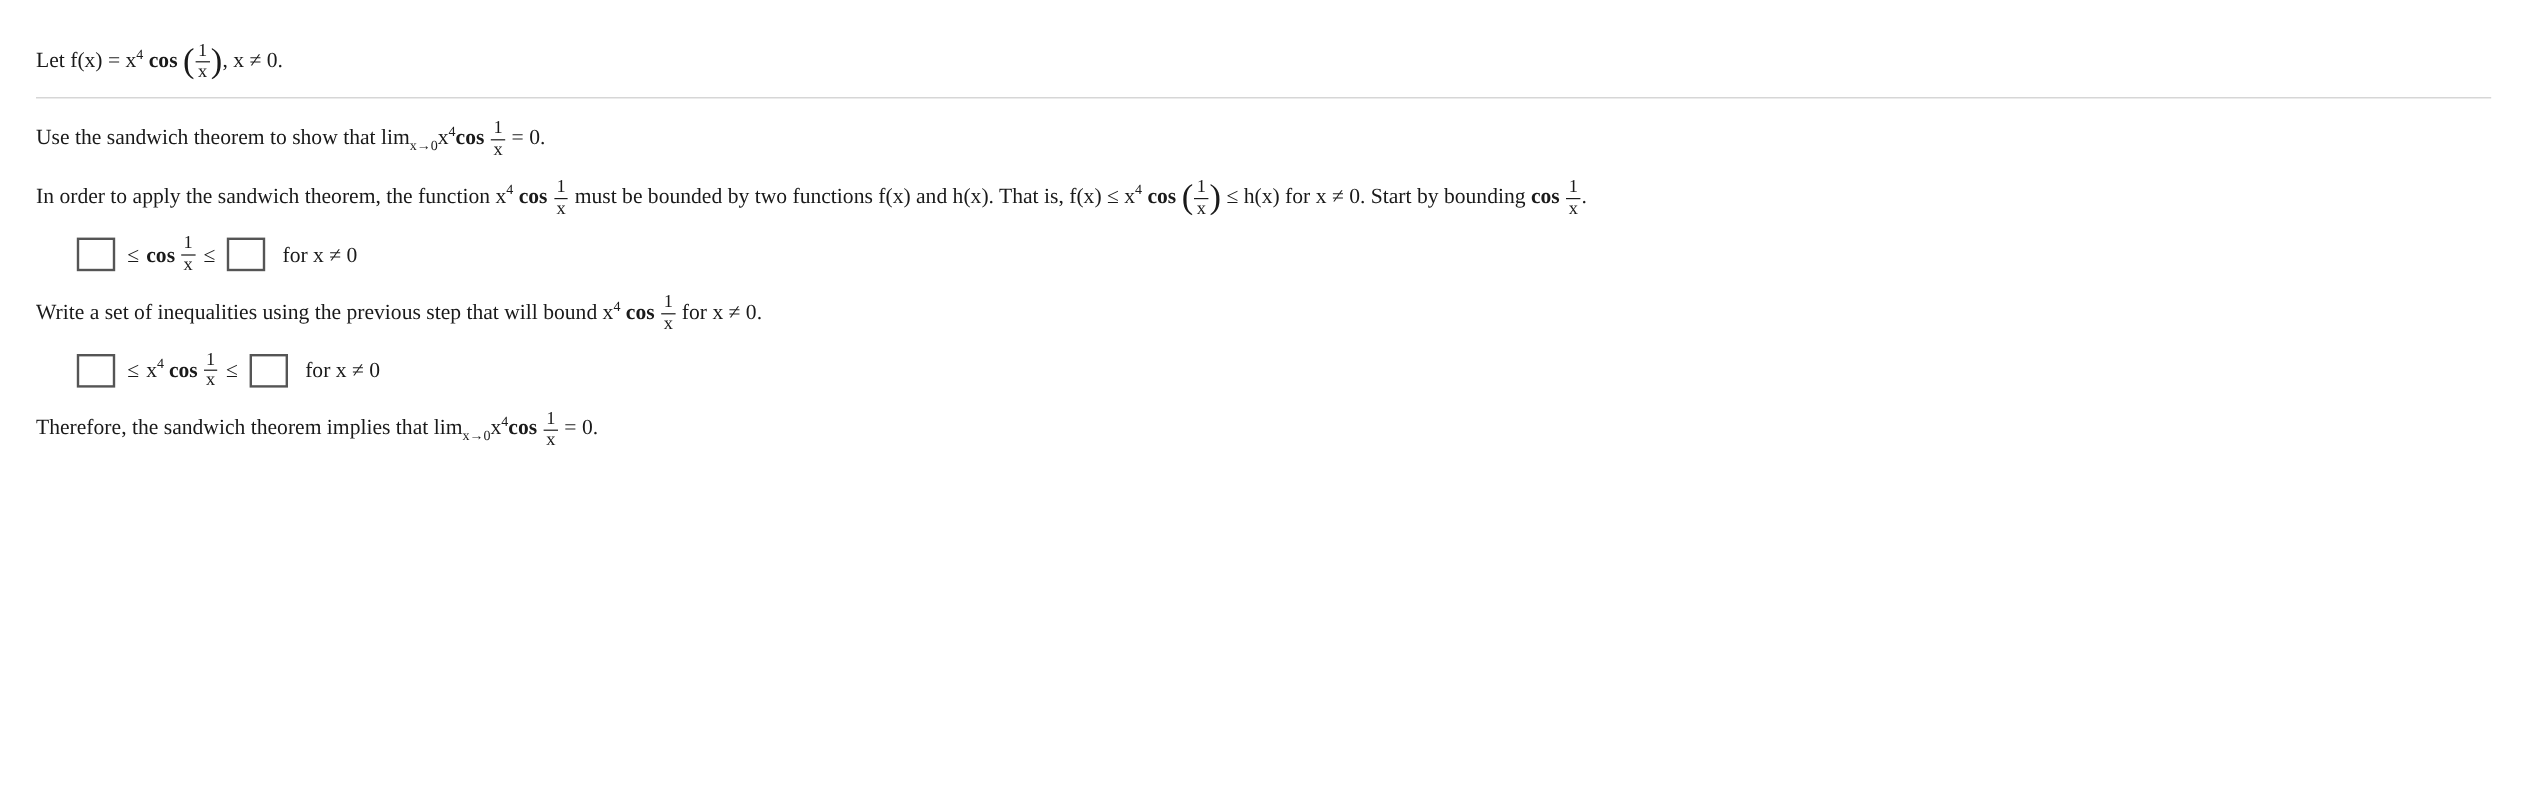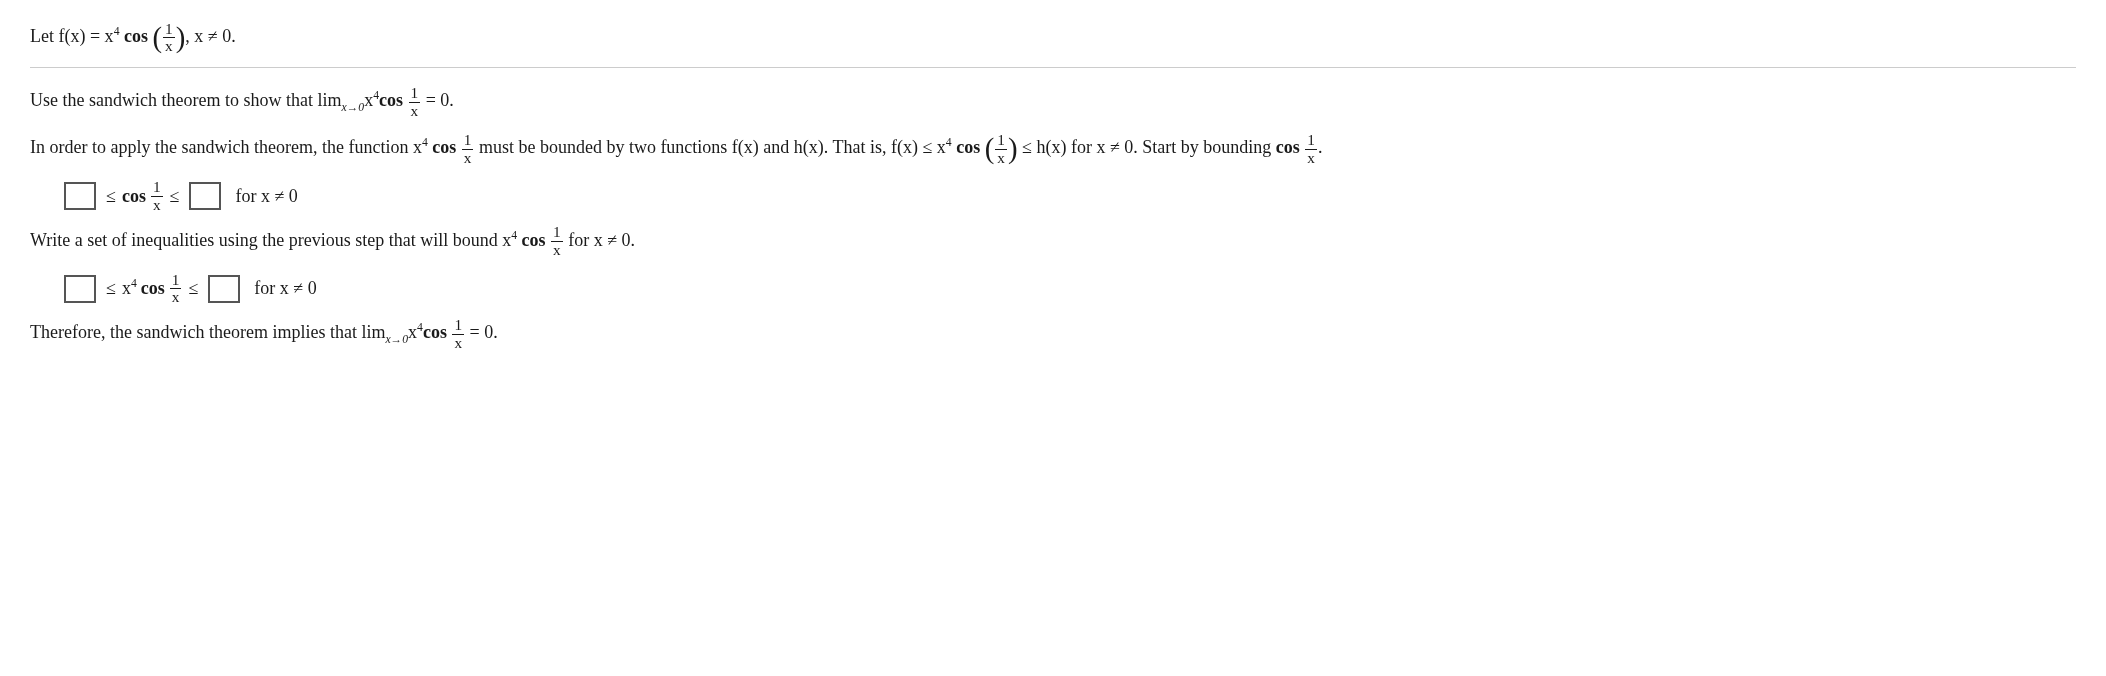--- a/index.html
+++ b/index.html
@@ -23,21 +23,20 @@
       border-top: 1px solid #ccc;
       margin: 8px 0 16px 0;
     }
     sup {
       font-size: 0.65em;
       vertical-align: super;
     }
     sub {
       font-size: 0.65em;
       vertical-align: sub;
-      font-style: italic;
     }
     .bold-cos {
       font-weight: bold;
     }
     .frac {
       display: inline-flex;
       flex-direction: column;
       align-items: center;
       vertical-align: middle;
       font-size: 0.85em;
@@ -66,20 +65,21 @@
       vertical-align: middle;
       line-height: 0.9;
     }
     .ineq-line {
       display: flex;
       align-items: center;
       margin: 10px 0 10px 30px;
     }
     .text-block {
       margin-bottom: 12px;
+      margin-top: 14px;
     }
   </style>
 </head>
 <body>
 
 <div class="section text-block">
   <span>Let f(x) = x<sup>4</sup> <span class="bold-cos">cos</span> <span class="paren-big">(</span><span class="frac">
         <span class="num">1</span>
         <span class="den">x</span>
       </span><span class="paren-big">)</span>, x ≠ 0.</span>

